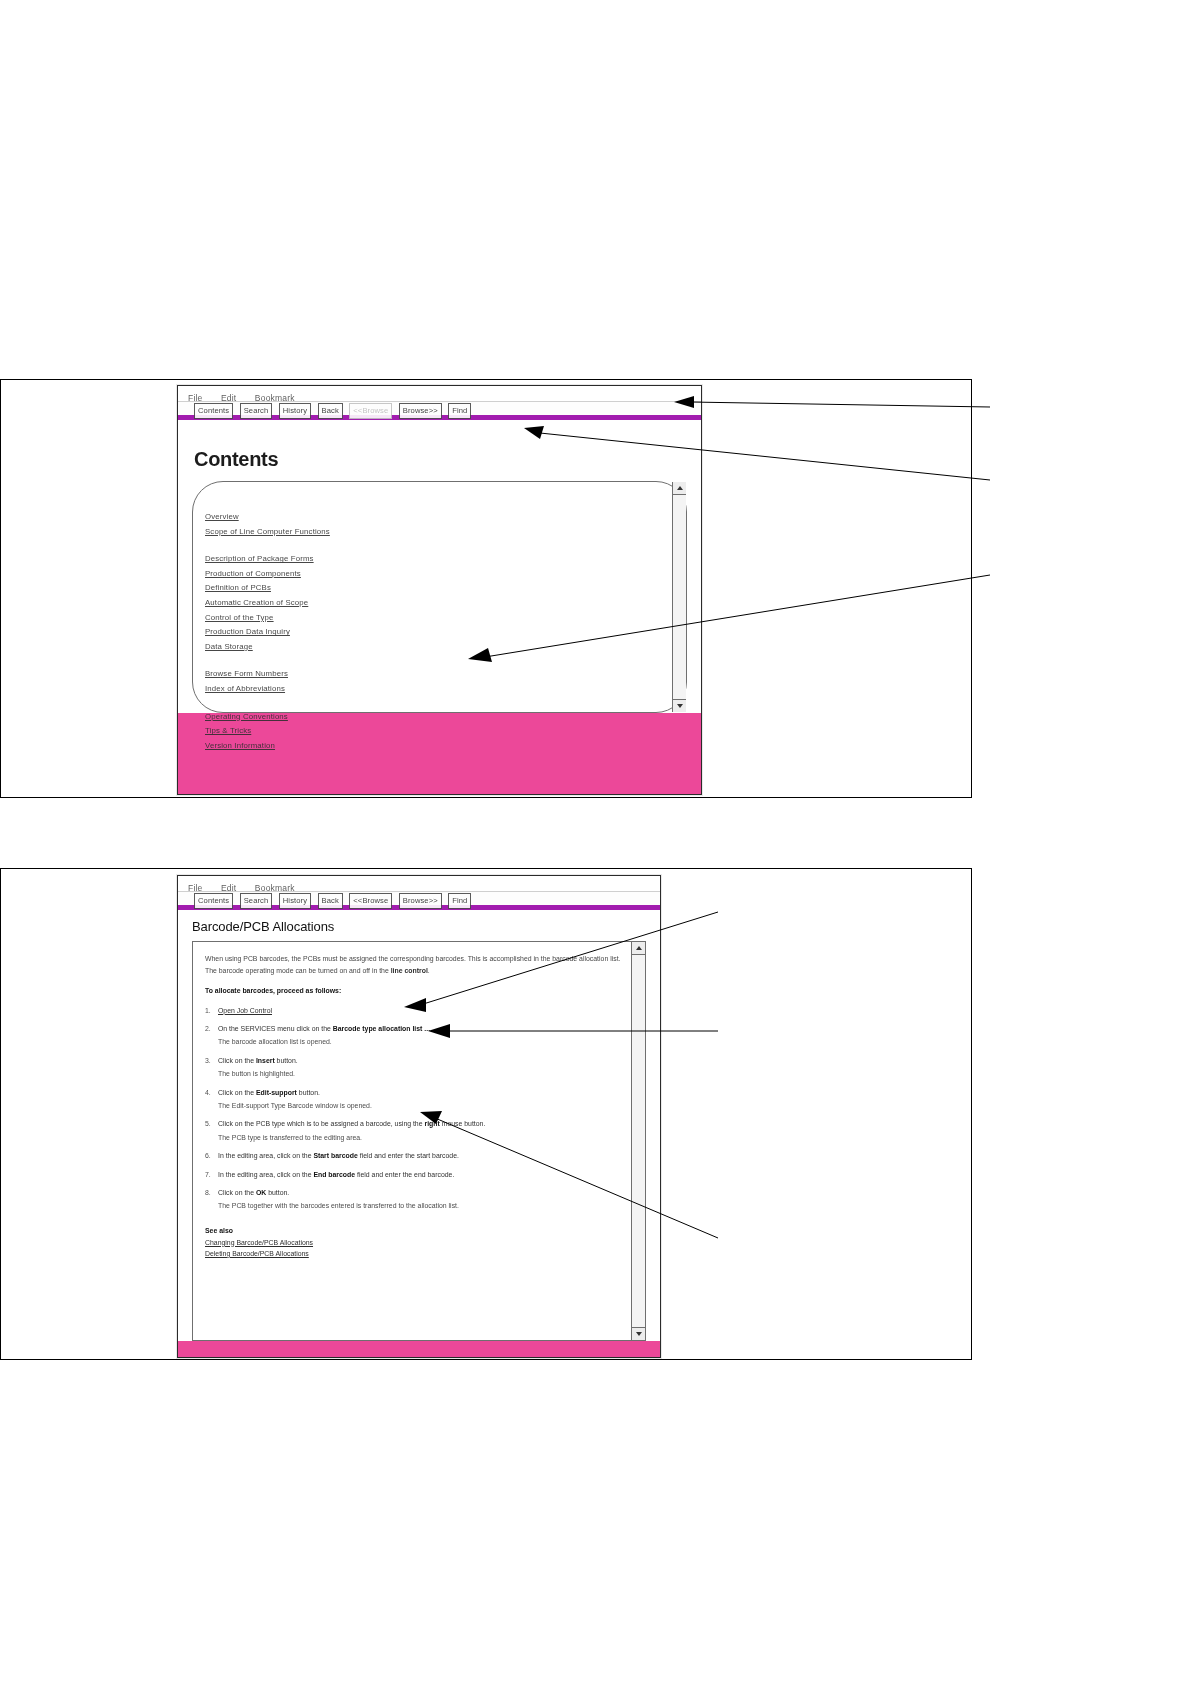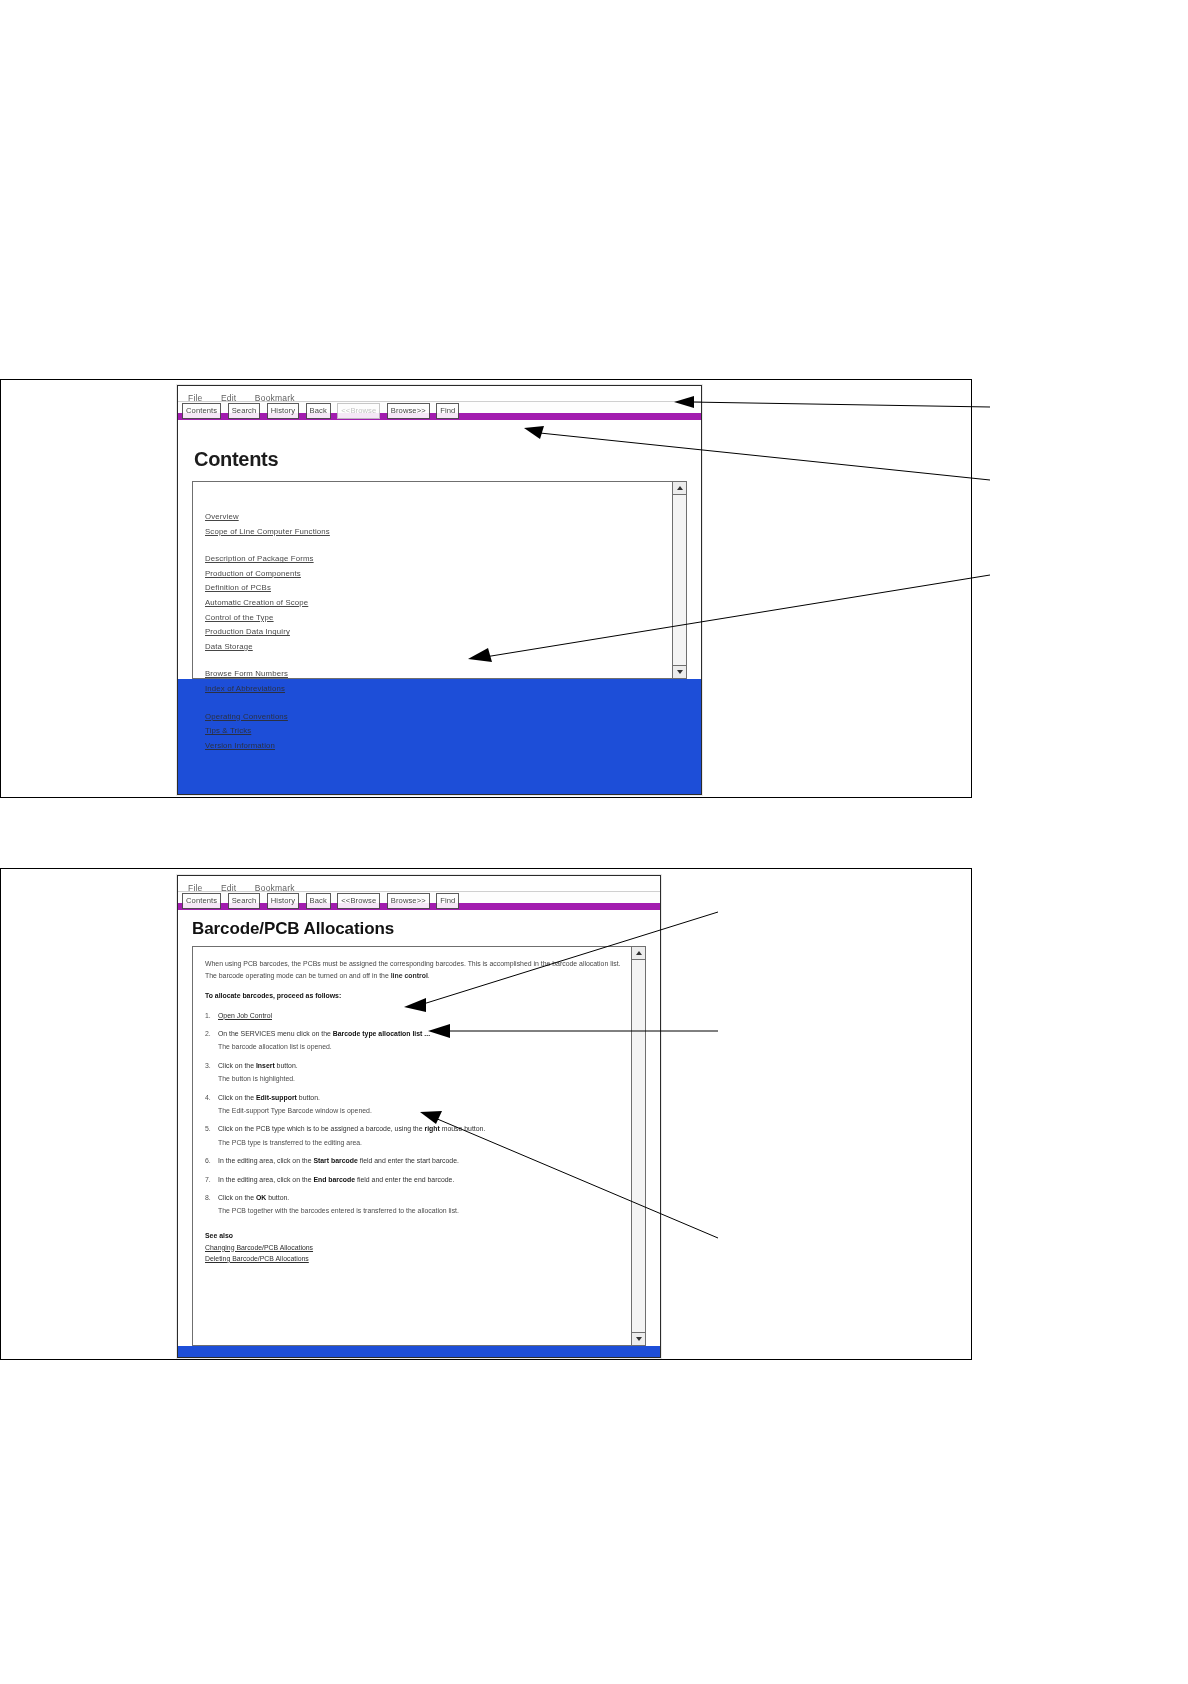--- a/index.html
+++ b/index.html
@@ -9,61 +9,61 @@
     color:#1a1a1a;
     -webkit-font-smoothing:none;
   }
 
   
   .figure{position:absolute;background:#ffffff;border:1px solid #000;box-sizing:border-box;}
   #figure-1{left:0px;  top:379px;  width:972px; height:419px;}
   #figure-2{left:0px;  top:868px;  width:972px; height:492px;}
 
   
-  .help-window{position:absolute;background:#1d4ed8;border:1px solid #2b2b2b;box-sizing:border-box;
+  .help-window{position:absolute;background:#ec4899;border:1px solid #2b2b2b;box-sizing:border-box;
                box-shadow:0 0 0 1px #e9e9e9;}
   #window-1{left:177px; top:385px;  width:525px; height:410px;}
   #window-2{left:177px; top:875px;  width:484px; height:483px;}
 
   .menubar{height:16px;padding:1px 0 0 10px;box-sizing:border-box;
            border-bottom:1px solid #cfcfcf;background:#ffffff;}
   .menu-item{display:inline-block;font-size:8.5px;color:#3a3a3a;margin-right:14px;
              letter-spacing:.2px;opacity:.82;}
 
-  .toolbar{height:18px;box-sizing:border-box;padding:1px 0 0 4px;background:#fdfdfd;
-           border-bottom:7px solid #a21caf;white-space:nowrap;}
+  .toolbar{height:18px;box-sizing:border-box;padding:1px 0 0 16px;background:#fdfdfd;
+           border-bottom:5px solid #a21caf;white-space:nowrap;}
   .tb-btn{display:inline-block;height:14px;line-height:13px;padding:0 3px;margin-right:2px;
           font-size:7.6px;color:#2e2e2e;border:1px solid #4a4a4a;background:#fefefe;
           vertical-align:top;opacity:.9;letter-spacing:.1px;}
   .tb-btn.disabled{color:#bdbdbd;border-color:#c2c2c2;}
 
   .win-body{position:relative;background:#ffffff;}
 
   
   #window-1 .page-title{font-size:20px;font-weight:bold;color:#1c1c1c;
       padding:28px 0 10px 16px;letter-spacing:-.3px;}
   .topic-pane{position:relative;margin:0 14px 0 14px;border:1px solid #6f6f6f;
       background:#ffffff;box-sizing:border-box;}
-  #window-1 .topic-pane{height:198px;}
+  #window-1 .topic-pane{height:232px;border-radius:31px;}
   .topic-scroll{position:absolute;top:0;right:0;width:13px;height:100%;
       border-left:1px solid #6f6f6f;background:#f4f4f4;}
   .scroll-btn{height:12px;border-bottom:1px solid #6f6f6f;background:#ededed;position:relative;}
   .scroll-btn.bottom{border-bottom:none;border-top:1px solid #6f6f6f;position:absolute;bottom:0;width:100%;}
   .scroll-arrow{position:absolute;left:50%;top:50%;width:0;height:0;transform:translate(-50%,-50%);
       border-left:3px solid transparent;border-right:3px solid transparent;}
   .scroll-arrow.up{border-bottom:4px solid #333;}
   .scroll-arrow.down{border-top:4px solid #333;}
 
   .link-list{padding:28px 0 0 12px;}
   .toc-link{display:block;font-size:7.8px;color:#2d2d2d;text-decoration:underline;
       line-height:14.6px;letter-spacing:.15px;opacity:.88;width:max-content;}
   .toc-gap{height:13px;}
 
   
-  #window-2 .page-title{font-size:17px;font-weight:bold;color:#111;
+  #window-2 .page-title{font-size:13px;font-weight:normal;color:#111;
       padding:9px 0 7px 14px;letter-spacing:-.1px;}
   #window-2 .topic-pane{height:400px;}
   .doc{padding:11px 16px 0 12px;font-size:6.9px;line-height:11.6px;color:#303030;}
   .doc p{margin:0 0 9px 0;opacity:.9;}
   .doc .b{font-weight:bold;color:#111;}
   .doc .lead{font-weight:bold;color:#111;margin-bottom:8px;}
   .steps{margin:0;padding:0;list-style:none;}
   .step{display:flex;margin-bottom:7px;}
   .step-num{width:13px;flex:0 0 13px;opacity:.85;}
   .step-txt{flex:1;}

